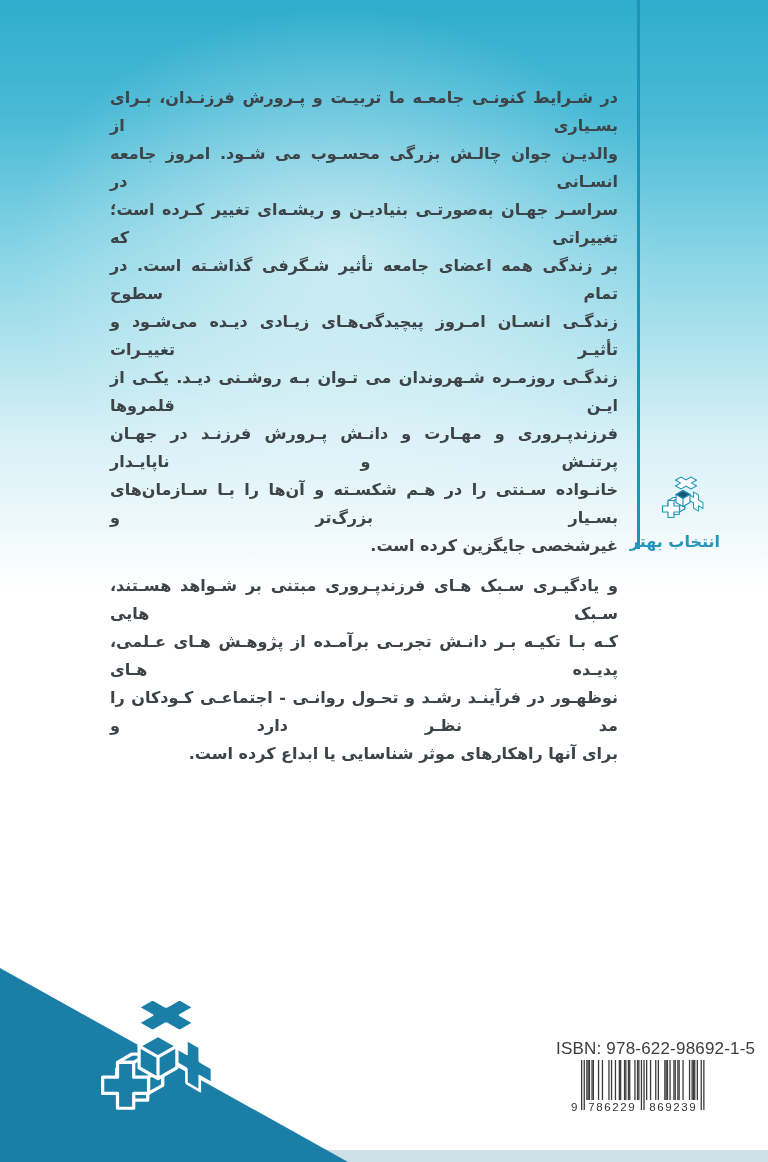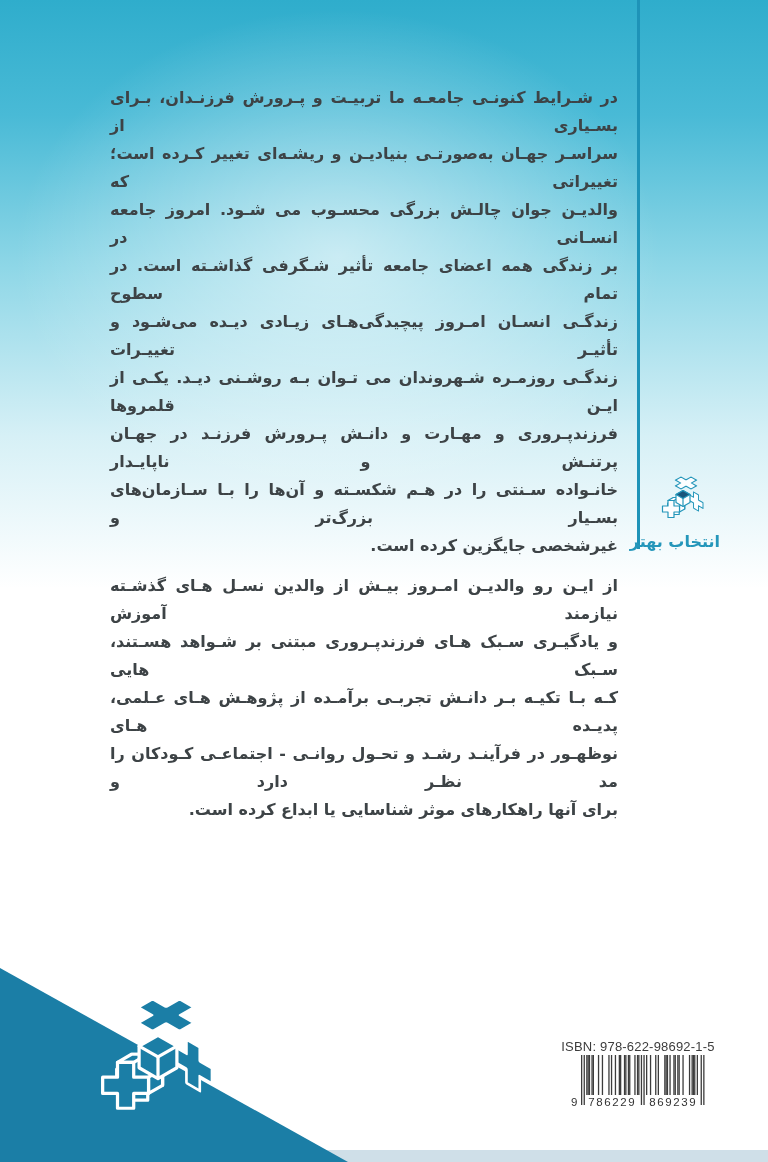--- a/index.html
+++ b/index.html
@@ -82,21 +82,21 @@
   .big-logo{
     position:absolute;left:74px;top:980px;z-index:3;
   }
   
   .isbn-block{
     position:absolute;left:556px;top:1039px;width:164px;
     text-align:center;z-index:1;
     font-family:"Liberation Sans",sans-serif;
   }
   .isbn-label{
-    color:#3c3c3c;font-size:13px;letter-spacing:0.2px;
+    color:#3c3c3c;font-size:17px;letter-spacing:0.2px;
     white-space:nowrap;
   }
   .isbn-block svg{display:block;margin:1px auto 0;background:#fff;}
   .hidden-defs{position:absolute;width:0;height:0;overflow:hidden;}
 </style>
 </head>
 <body>
 
 <svg class="hidden-defs" xmlns="http://www.w3.org/2000/svg" aria-hidden="true">
   <defs>
@@ -126,31 +126,30 @@
 
 <div class="cover">
 
   <div class="grad"></div>
   <div class="grad-glow"></div>
   <div class="vline"></div>
 
   <div class="synopsis">
     <div class="para1">
       <div class="ln">در شـرایط کنونـی جامعـه ما تربیـت و پـرورش فرزنـدان، بـرای بسـیاری از</div>
+      <div class="ln">والدیـن جوان چالـش بزرگی محسـوب می شـود. امروز جامعه انسـانی در</div>
       <div class="ln">سراسـر جهـان به‌صورتـی بنیادیـن و ریشـه‌ای تغییر کـرده است؛ تغییراتی که</div>
-      <div class="ln">والدیـن جوان چالـش بزرگی محسـوب می شـود. امروز جامعه انسـانی در</div>
       <div class="ln">بر زندگی همه اعضای جامعه تأثیر شـگرفی گذاشـته است. در تمام سطوح</div>
       <div class="ln">زندگـی انسـان امـروز پیچیدگی‌هـای زیـادی دیـده می‌شـود و تأثیـر تغییـرات</div>
       <div class="ln">زندگـی روزمـره شـهروندان می تـوان بـه روشـنی دیـد. یکـی از ایـن قلمروها</div>
       <div class="ln">فرزندپـروری و مهـارت و دانـش پـرورش فرزنـد در جهـان پرتنـش و ناپایـدار</div>
       <div class="ln">خانـواده سـنتی را در هـم شکسـته و آن‌ها را بـا سـازمان‌های بسـیار بزرگ‌تر و</div>
       <div class="ln last">غیرشخصی جایگزین کرده است.</div>
     </div>
     <div class="para2">
-      <div class="ln">از ایـن رو والدیـن امـروز بیـش از والدین نسـل هـای گذشـته نیازمند آموزش</div>
       <div class="ln">و یادگیـری سـبک هـای فرزندپـروری مبتنی بر شـواهد هسـتند، سـبک هایی</div>
       <div class="ln">کـه بـا تکیـه بـر دانـش تجربـی برآمـده از پژوهـش هـای عـلمی، پدیـده هـای</div>
       <div class="ln">نوظهـور در فرآینـد رشـد و تحـول روانـی - اجتماعـی کـودکان را مد نظـر دارد و</div>
       <div class="ln last">برای آنها راهکارهای موثر شناسایی یا ابداع کرده است.</div>
     </div>
   </div>
 
   <div class="pub-logo logo-small">
     <svg width="62" height="60">
       <use href="#iso-logo" width="62" height="60"></use>

